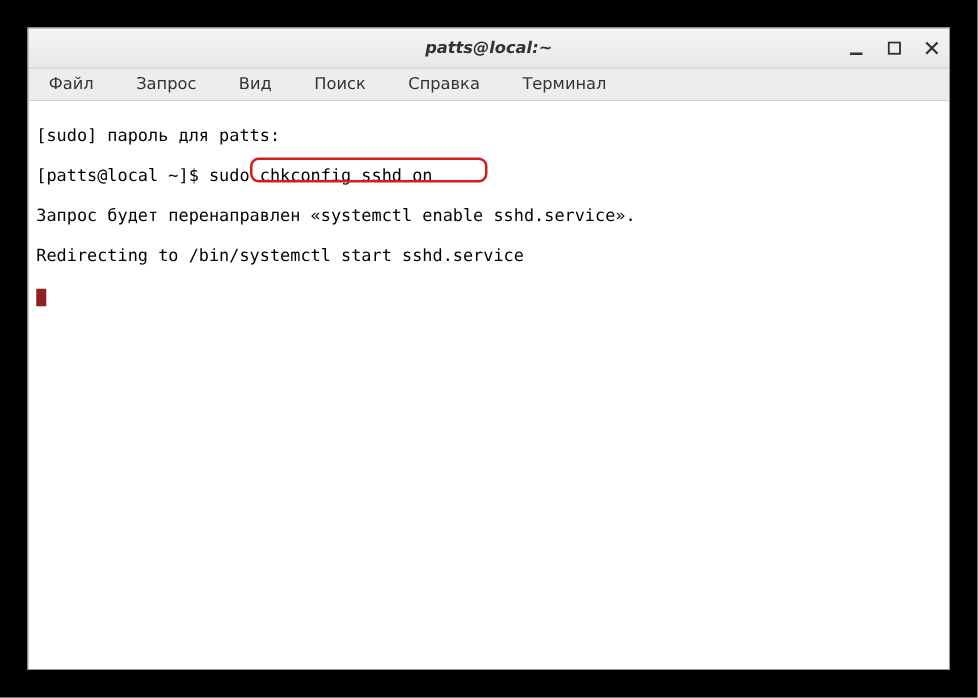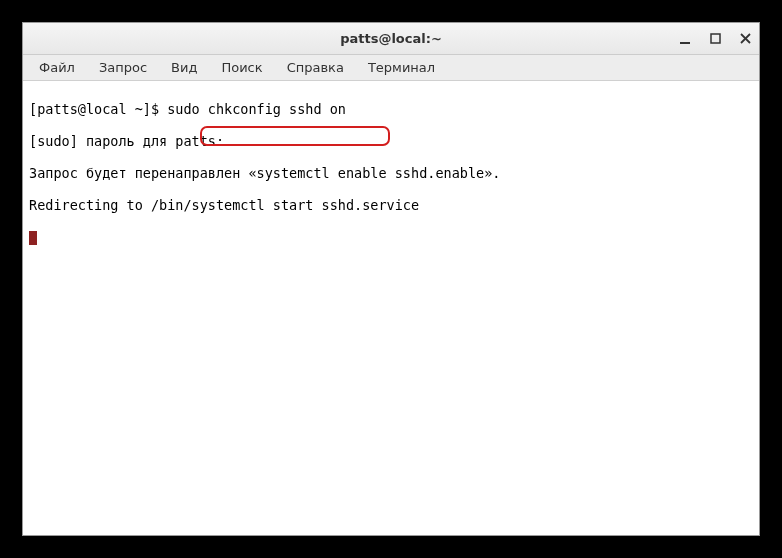--- a/index.html
+++ b/index.html
@@ -26,20 +26,21 @@
       flex-direction: column;
     }
     .titlebar {
       height: 32px;
       background: linear-gradient(to bottom, #f5f5f5, #e8e8e8);
       border-bottom: 1px solid #ccc;
       display: flex;
       align-items: center;
       justify-content: center;
       position: relative;
+      font-style: italic;
     }
     .titlebar-title {
       font-size: 13px;
       font-weight: bold;
       color: #333;
     }
     .titlebar-controls {
       position: absolute;
       right: 6px;
       top: 50%;
@@ -59,21 +60,21 @@
       color: #333;
       cursor: pointer;
     }
     .menubar {
       height: 26px;
       background: #ededed;
       border-bottom: 1px solid #d0d0d0;
       display: flex;
       align-items: center;
       padding: 0 6px;
-      gap: 4px;
+      gap: 14px;
     }
     .menu-item {
       font-size: 13px;
       color: #333;
       padding: 2px 10px;
       cursor: pointer;
     }
     .terminal {
       flex: 1;
       background: #fff;
@@ -133,20 +134,20 @@
   <div class="menubar">
     <span class="menu-item">Файл</span>
     <span class="menu-item">Запрос</span>
     <span class="menu-item">Вид</span>
     <span class="menu-item">Поиск</span>
     <span class="menu-item">Справка</span>
     <span class="menu-item">Терминал</span>
   </div>
 
   <div class="terminal">
+<span class="term-line">[sudo] пароль для patts:</span>
 <span class="term-line">[patts@local ~]$ sudo chkconfig sshd on</span>
-<span class="term-line">[sudo] пароль для patts:</span>
-<span class="term-line">Запрос будет перенаправлен «systemctl enable sshd.enable».</span>
+<span class="term-line">Запрос будет перенаправлен «systemctl enable sshd.service».</span>
 <span class="term-line">Redirecting to /bin/systemctl start sshd.service</span>
 <span class="term-line"><span class="cursor"></span></span>
     <div class="highlight-box" style="top:45px;left:177px;width:190px;height:20px;"></div>
   </div>
 </div>
 
 </body></html>

